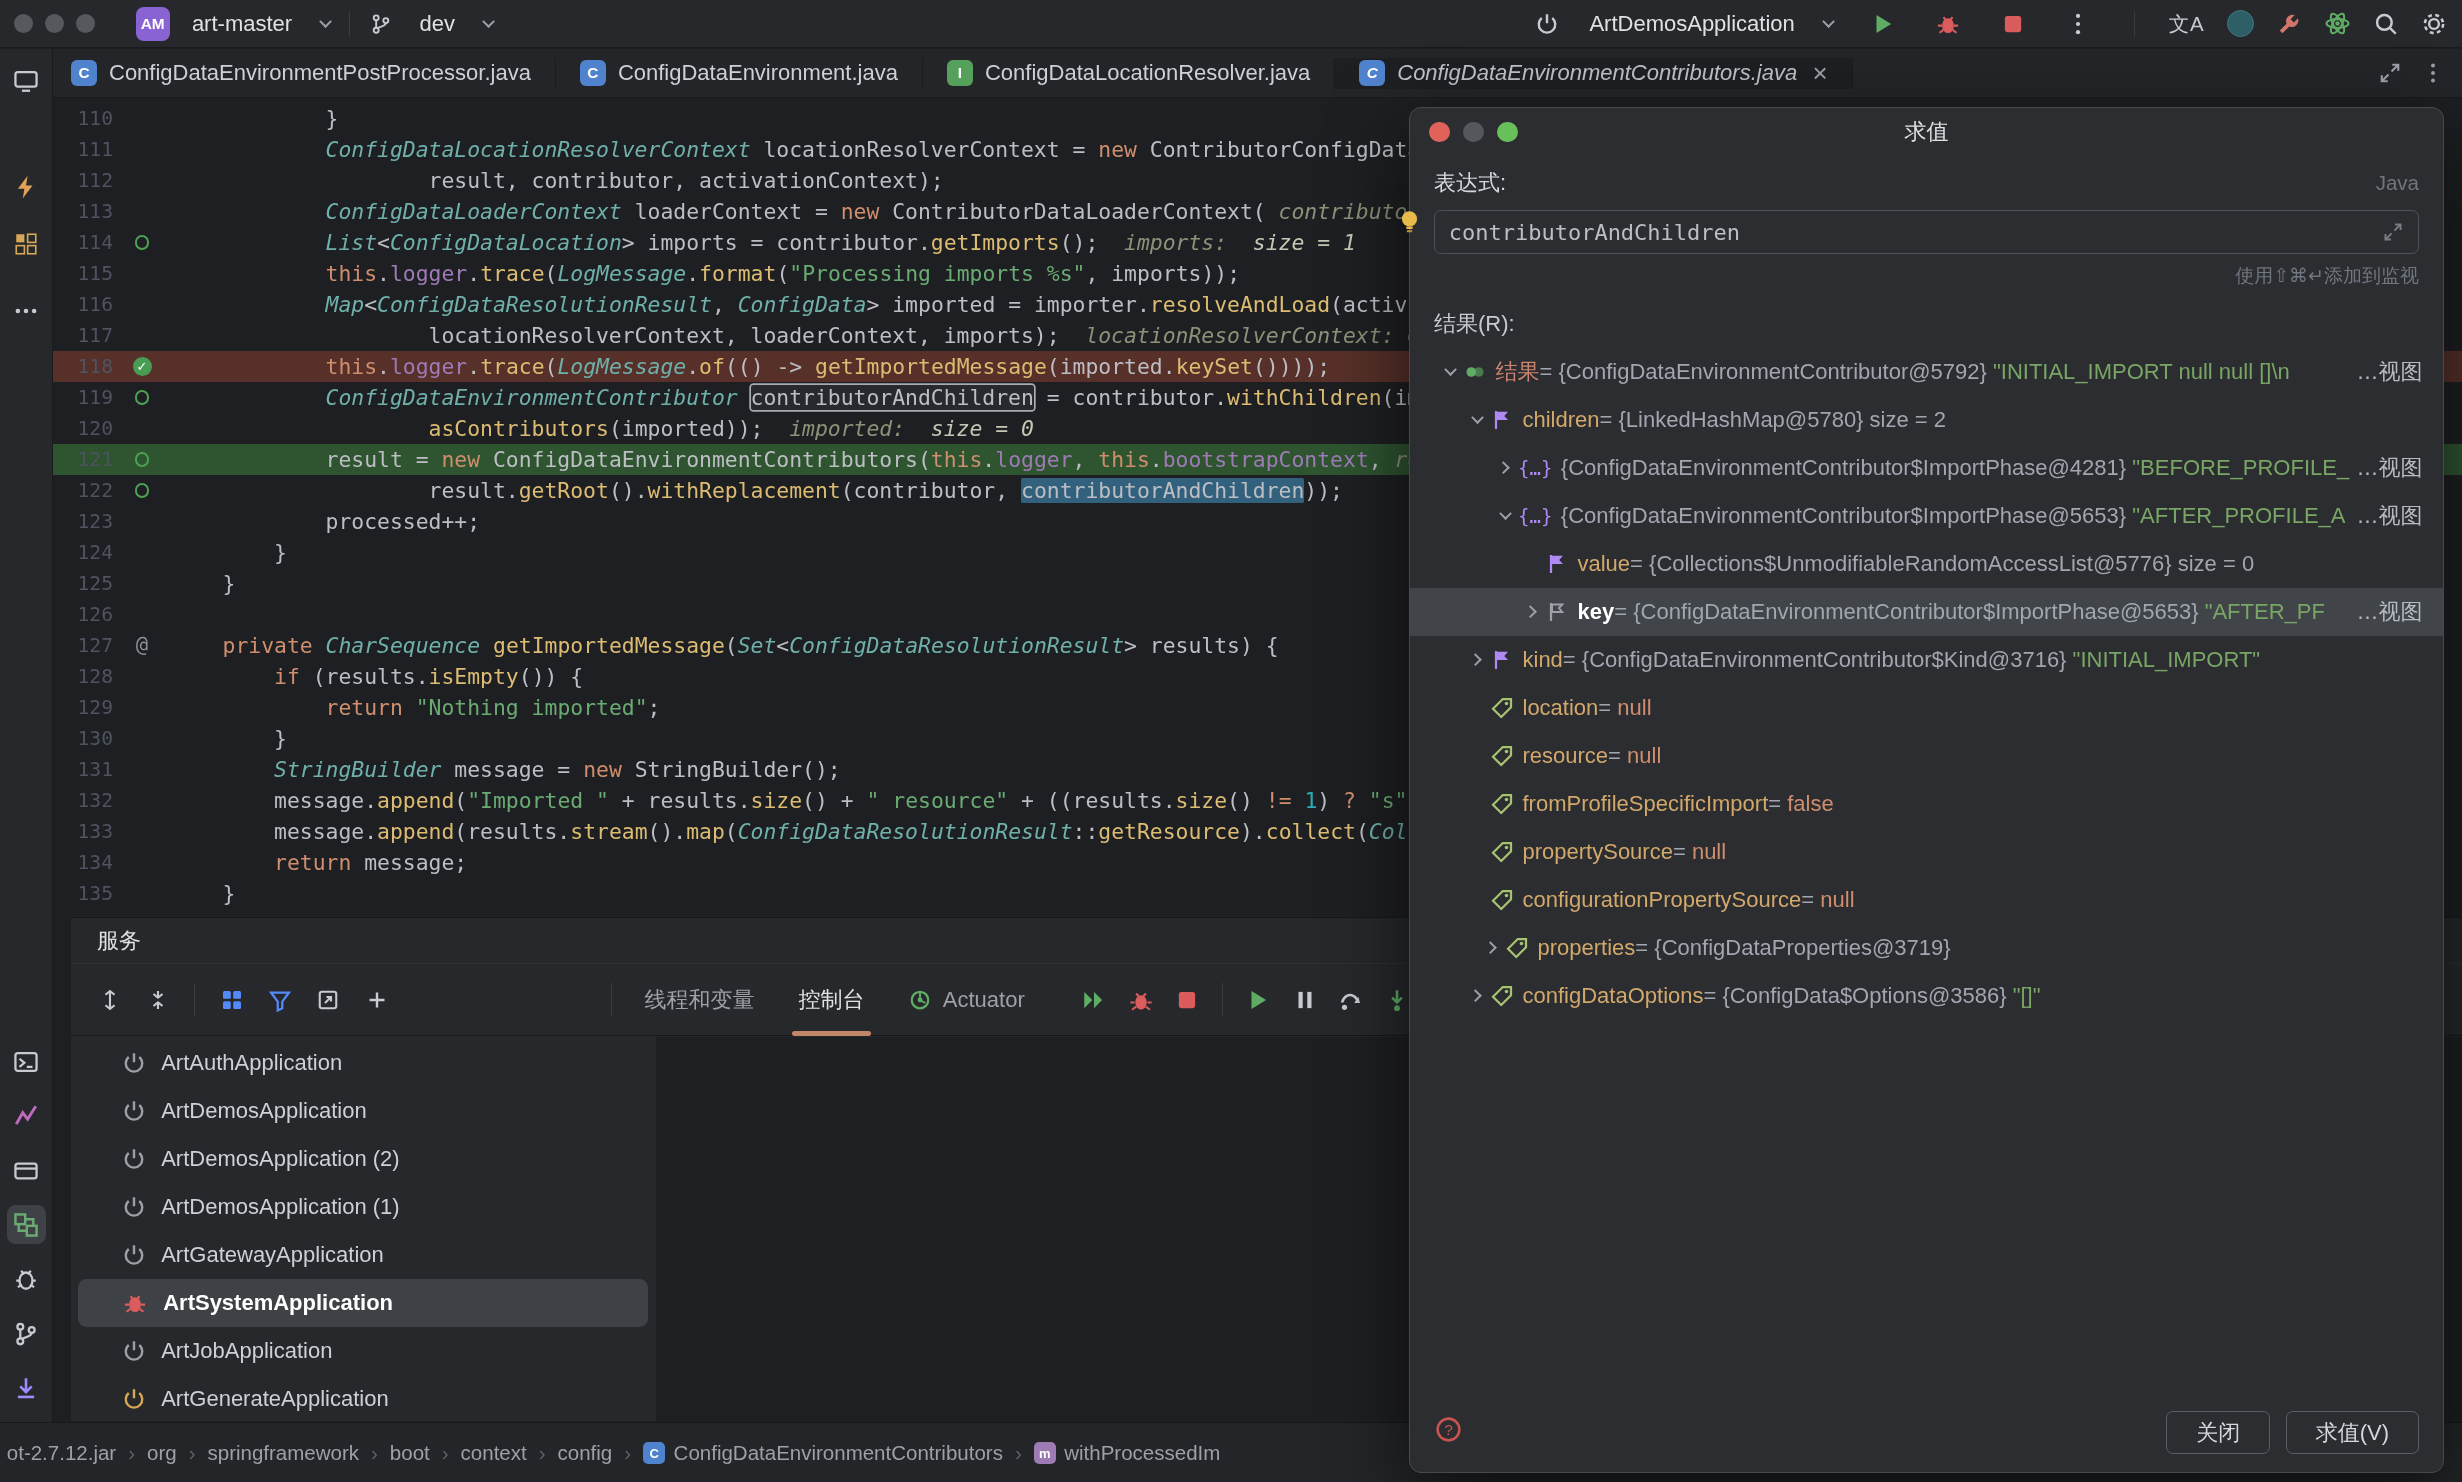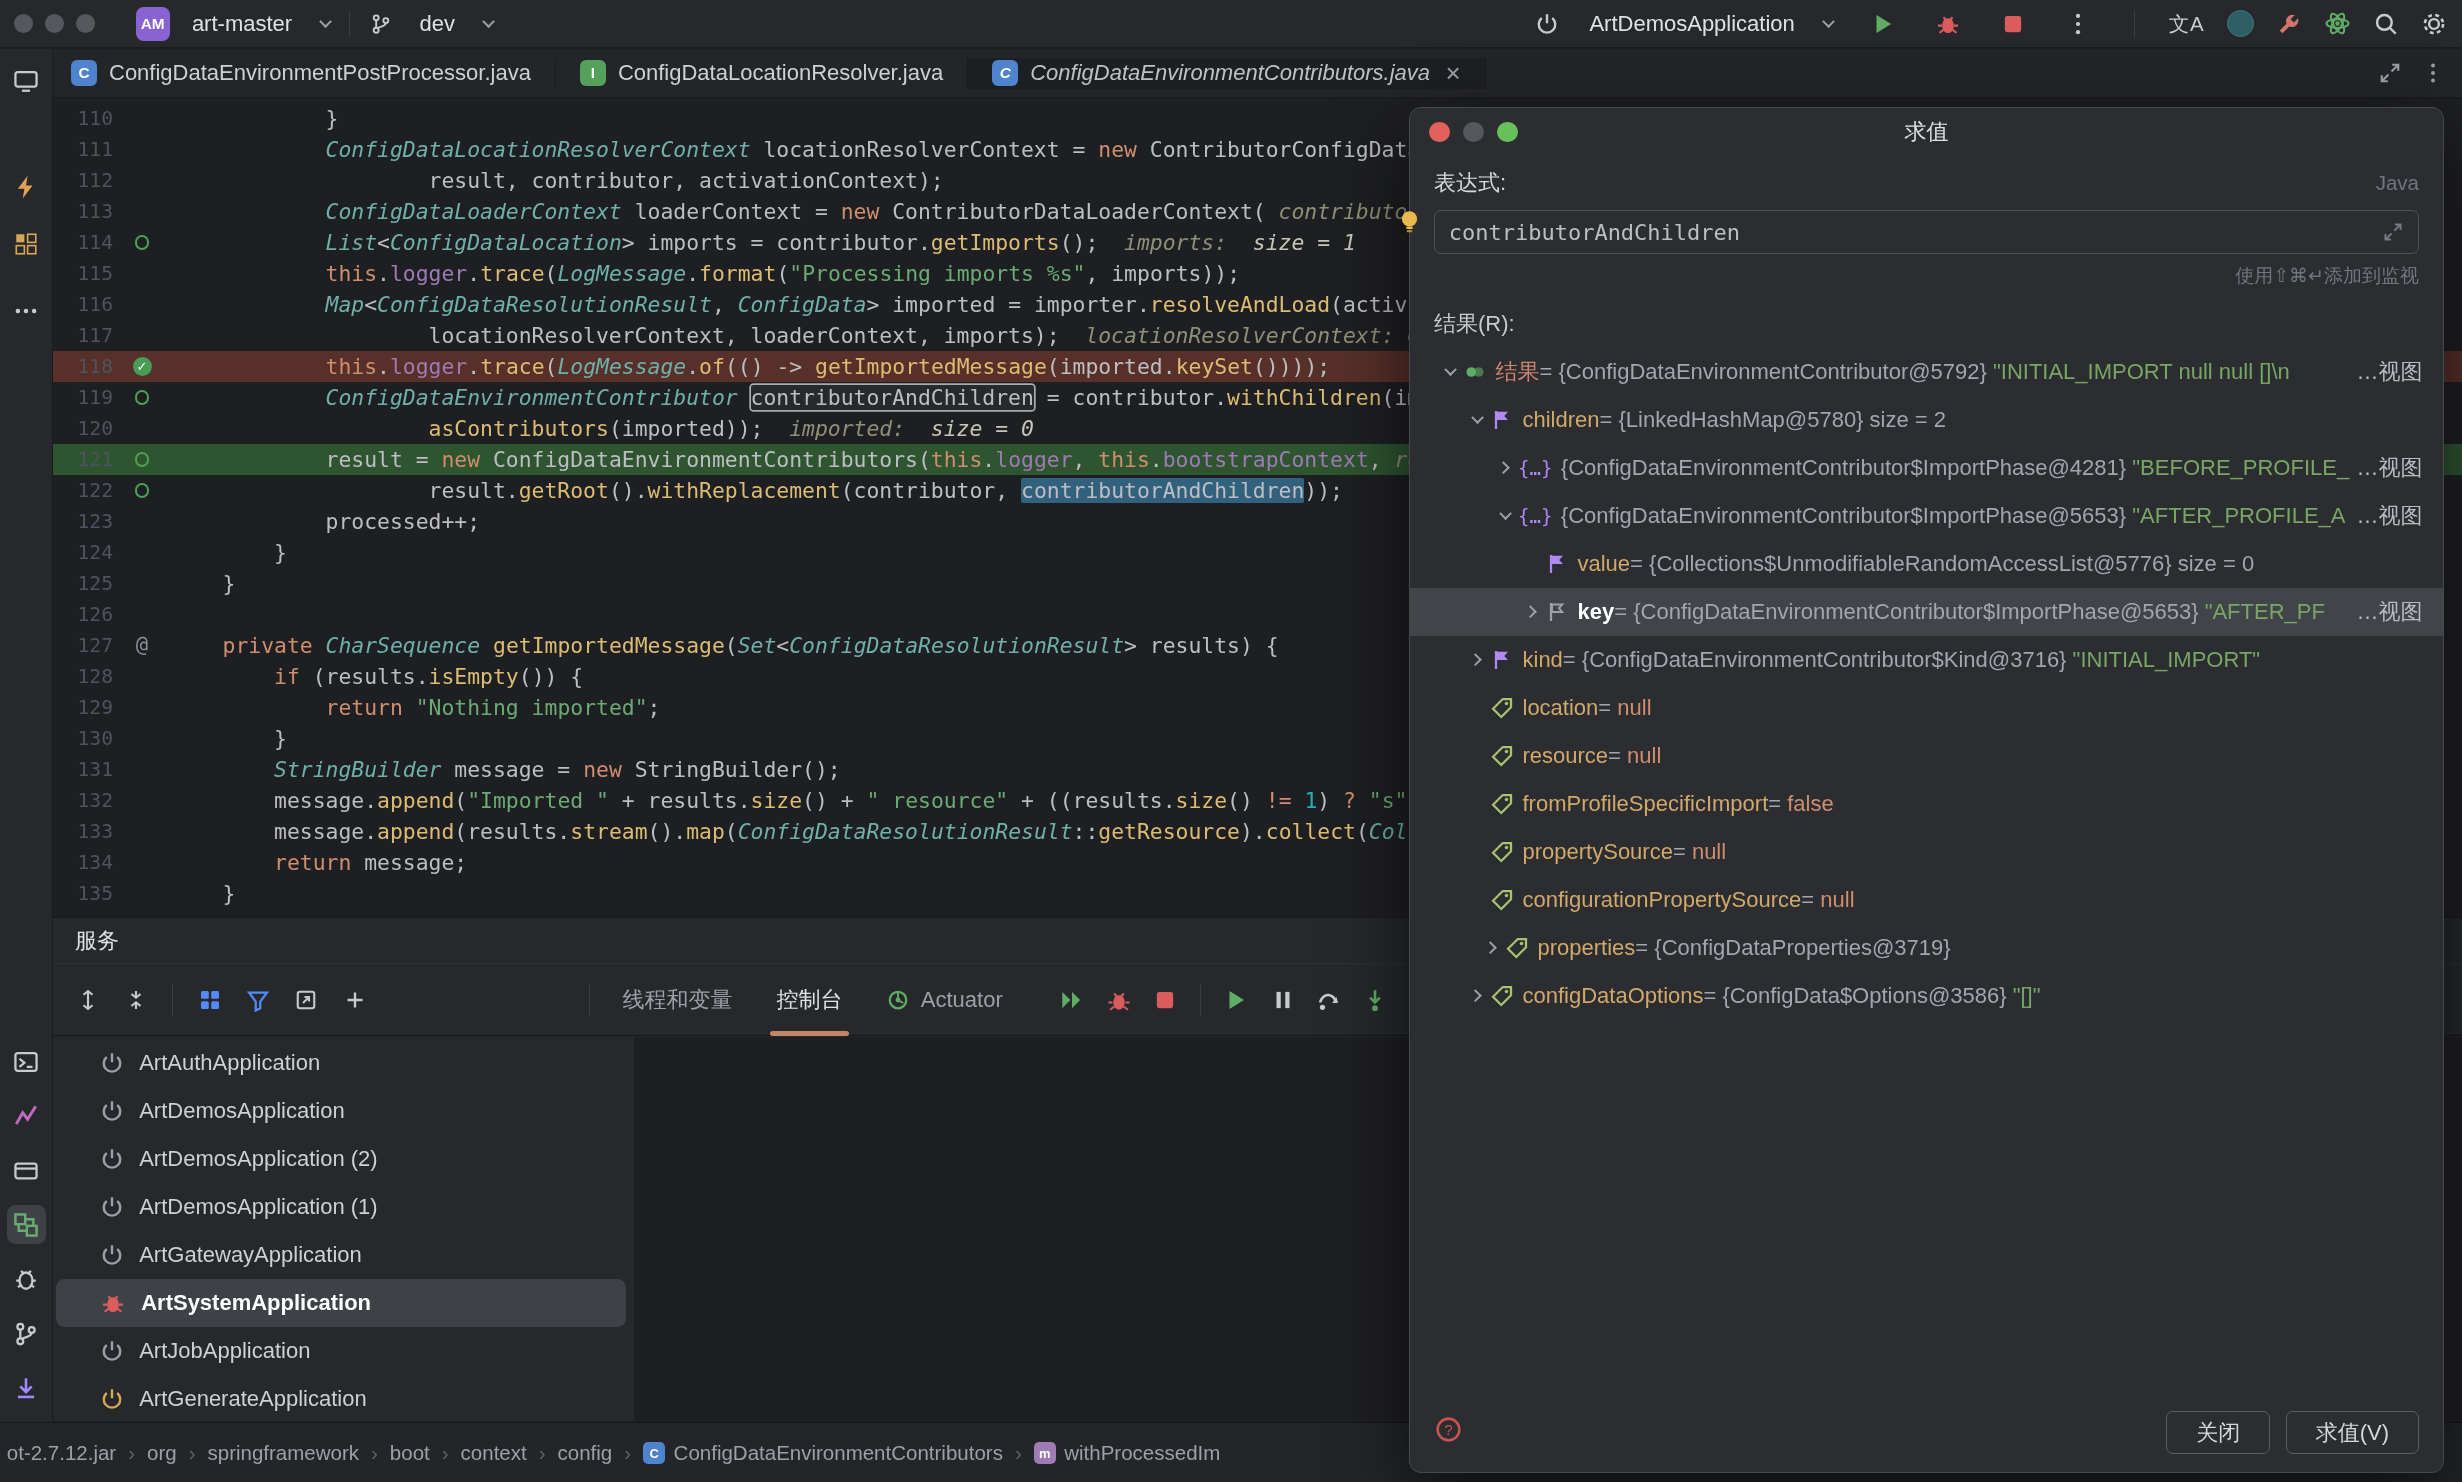--- a/index.html
+++ b/index.html
@@ -74,21 +74,21 @@
 .fd{color:#9E7BB5}
 .st{color:#6AAB73}
 .nm{color:#2AACB8}
 .op{color:#CF8E6D}
 .hn{color:#8C9178;font-style:italic}
 .hv{color:#C3C7B4;font-style:italic}
 .box{box-shadow:0 0 0 1.7px #A7ABB3;border-radius:2.6px;background:rgba(167,171,179,.08)}
 .sel{background:#32617E;border-radius:1.7px}
 
 
-#bottom{position:absolute;left:49px;top:917px;right:0;height:504px;background:#26282B;border-top:0.9px solid #17181A}
+#bottom{position:absolute;left:71px;top:917px;right:0;height:504px;background:#26282B;border-top:0.9px solid #17181A}
 #svc-header{height:46px;display:flex;align-items:center;padding-left:26px;color:#DFE1E5;border-bottom:0.9px solid #2E3033}
 #svc-toolbar{height:72px;display:flex;align-items:center;border-bottom:0.9px solid #17181A;padding-left:17px}
 #svc-tool-icons{display:flex;align-items:center;gap:5.1px;width:513px}
 .vdiv{width:0.9px;height:32.5px;background:#3A3C40;margin:0 10.3px;flex:none}
 .dtab{height:72px;display:flex;align-items:center;gap:10.3px;padding:0 22px;color:#9DA0A8;position:relative;white-space:nowrap}
 .dtab.active{color:#DFE1E5}
 .dtab.active::after{content:"";position:absolute;left:15.4px;right:15.4px;bottom:0;height:4.3px;background:#C08665;border-radius:2.6px}
 #debug-actions{display:flex;align-items:center;gap:3.4px;margin-left:26px;overflow:hidden}
 #app-list{position:absolute;left:0;top:119px;width:584px;bottom:0;padding-top:1.7px;overflow:hidden}
 #console-area{position:absolute;left:585px;top:119px;right:0;bottom:0;background:#1E1F22}
@@ -240,20 +240,24 @@
       </div>
   </header>
 
   <div id="tabbar">
     <div id="tabs-holder" style="display:flex">
         <div class="etab">
           <span class="badge badge-class"></span>
           <span>ConfigDataEnvironmentPostProcessor.java</span>
         </div>
         <div class="etab">
+          <span class="badge badge-class"></span>
+          <span>ConfigDataEnvironment.java</span>
+        </div>
+        <div class="etab">
           <span class="badge badge-interface"></span>
           <span>ConfigDataLocationResolver.java</span>
         </div>
         <div class="etab active">
           <span class="badge badge-class"></span>
           <span>ConfigDataEnvironmentContributors.java</span>
           <span class="x">×</span>
         </div>
       </div>
     <div id="tab-right-icons">

